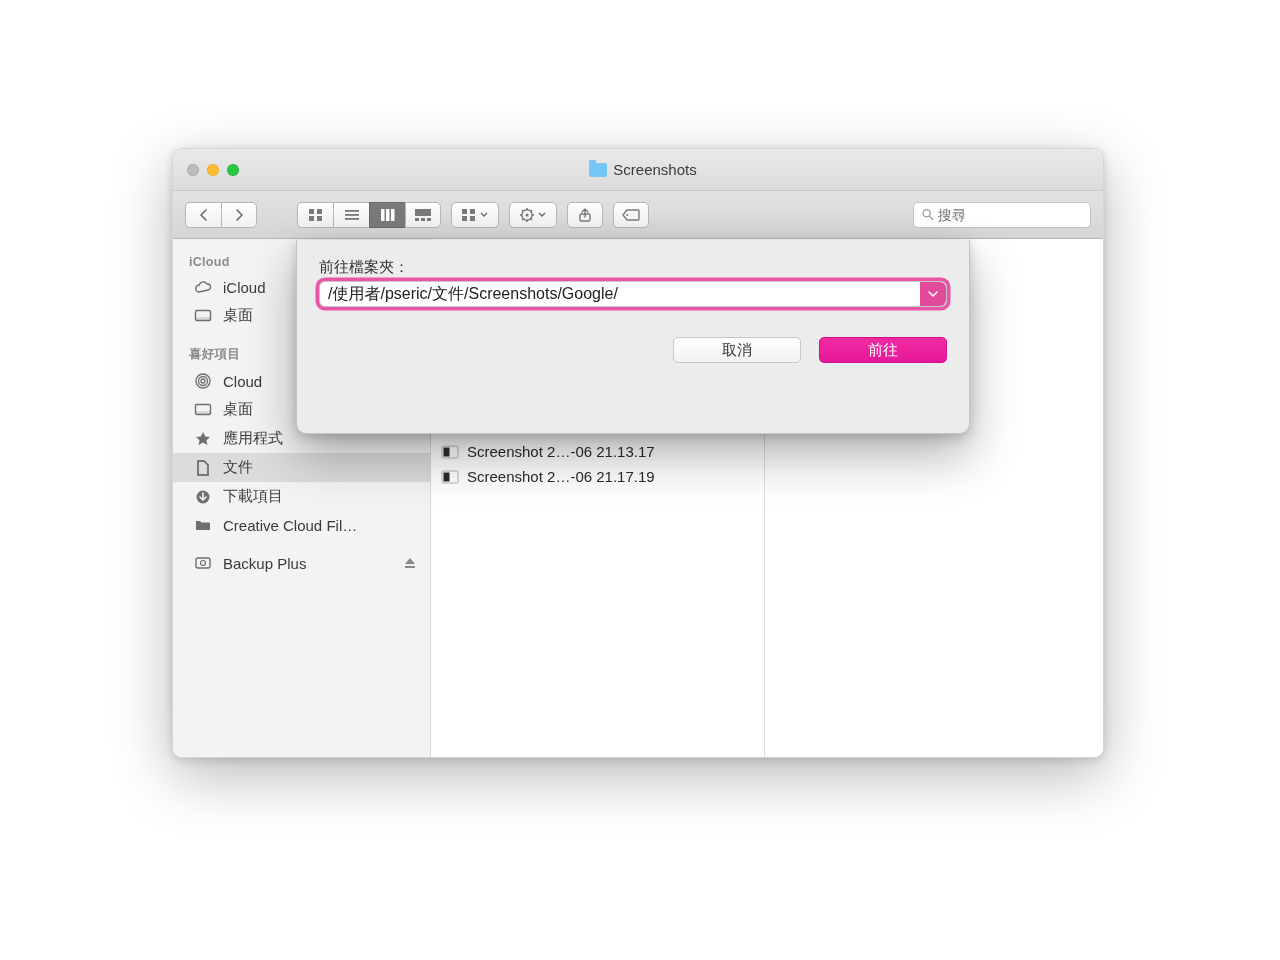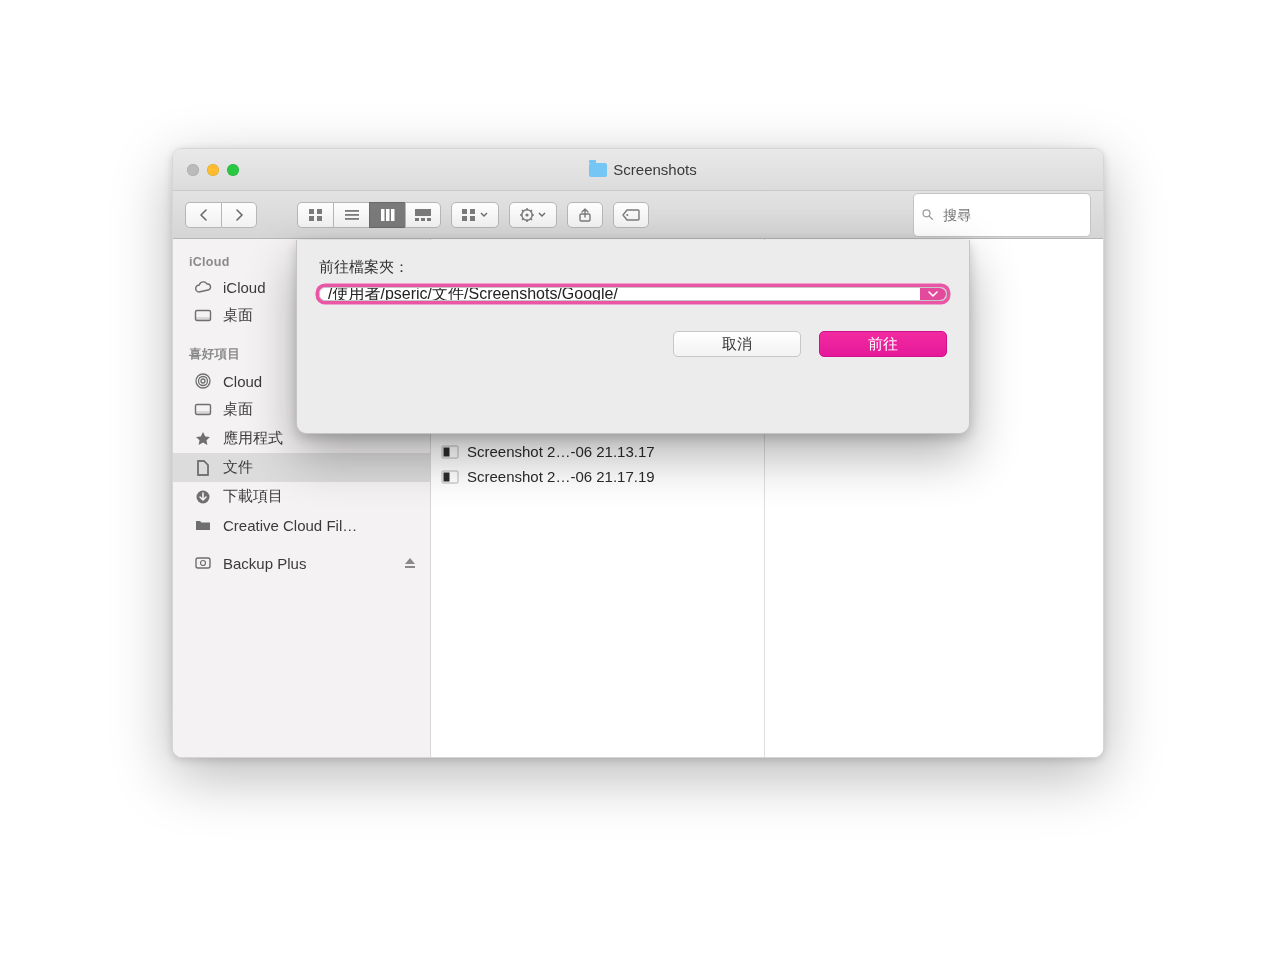--- a/index.html
+++ b/index.html
@@ -55,23 +55,23 @@
   display:flex; align-items:center; justify-content:center;
   color:#6a6a6a; font-size:13px; padding:0 8px;
 }
 .btn-group .tb-btn { border-radius:0; border-right-width:0; }
 .btn-group .tb-btn:first-child { border-radius:5px 0 0 5px; }
 .btn-group .tb-btn:last-child { border-radius:0 5px 5px 0; border-right-width:1px; }
 .tb-btn.active { background:#7a7a7a; color:#fff; border-color:#6a6a6a; }
 .tb-btn svg { display:block; }
 .spacer { flex:1; }
 .search-field {
-  height:44px; width:178px;
+  height:26px; width:178px;
   background:#fff; border:1px solid #c4c4c4; border-radius:5px;
-  display:flex; align-items:center; padding:0 8px; gap:10px; color:#9a9a9a;
+  display:flex; align-items:center; padding:0 8px; gap:4px; color:#9a9a9a;
 }
 .search-field input { border:0; outline:0; font-size:14px; width:100%; background:transparent; color:#333; }
 
 .body { display:flex; height: calc(100% - 90px); }
 .sidebar {
   width: 258px; background:#f4f2f2; border-right:1px solid #d8d8d8;
   padding:10px 0; font-size:15px; color:#333; overflow:hidden;
 }
 .sb-header { font-size:12.5px; color:#8a8a8a; padding:6px 16px 4px; font-weight:600; letter-spacing:.3px; }
 .sb-item { display:flex; align-items:center; gap:10px; padding:5px 14px 5px 20px; color:#3b3b3b; white-space:nowrap; overflow:hidden; text-overflow:ellipsis;}
@@ -93,27 +93,27 @@
   position: absolute;
   left: 296px; top: 240px;
   width: 674px; height: 194px;
   background: #ececec;
   border: 1px solid #c5c5c5;
   border-top: none;
   border-radius: 0 0 10px 10px;
   box-shadow: 0 22px 50px rgba(0,0,0,.30), 0 4px 12px rgba(0,0,0,.18);
   padding: 18px 22px 16px;
 }
-.sheet-label { font-size:15px; color:#333; margin-bottom:10px; }
+.sheet-label { font-size:15px; color:#333; margin-bottom:4px; }
 .path-field {
   display:flex; align-items:stretch;
   border:1px solid #c6c6c6; border-radius:6px;
   background:#fff;
   box-shadow: 0 0 0 3.5px #e956a6;
-  height:14px;
+  height:26px;
 }
 .path-field input {
   flex:1; border:0; outline:0; font-size:16px; padding:0 8px;
   border-radius:6px 0 0 6px; color:#222;
 }
 .path-dd {
   width:26px; background:#e44a9c;
   border-radius:0 6px 6px 0;
   display:flex; align-items:center; justify-content:center;
   color:#fff;

